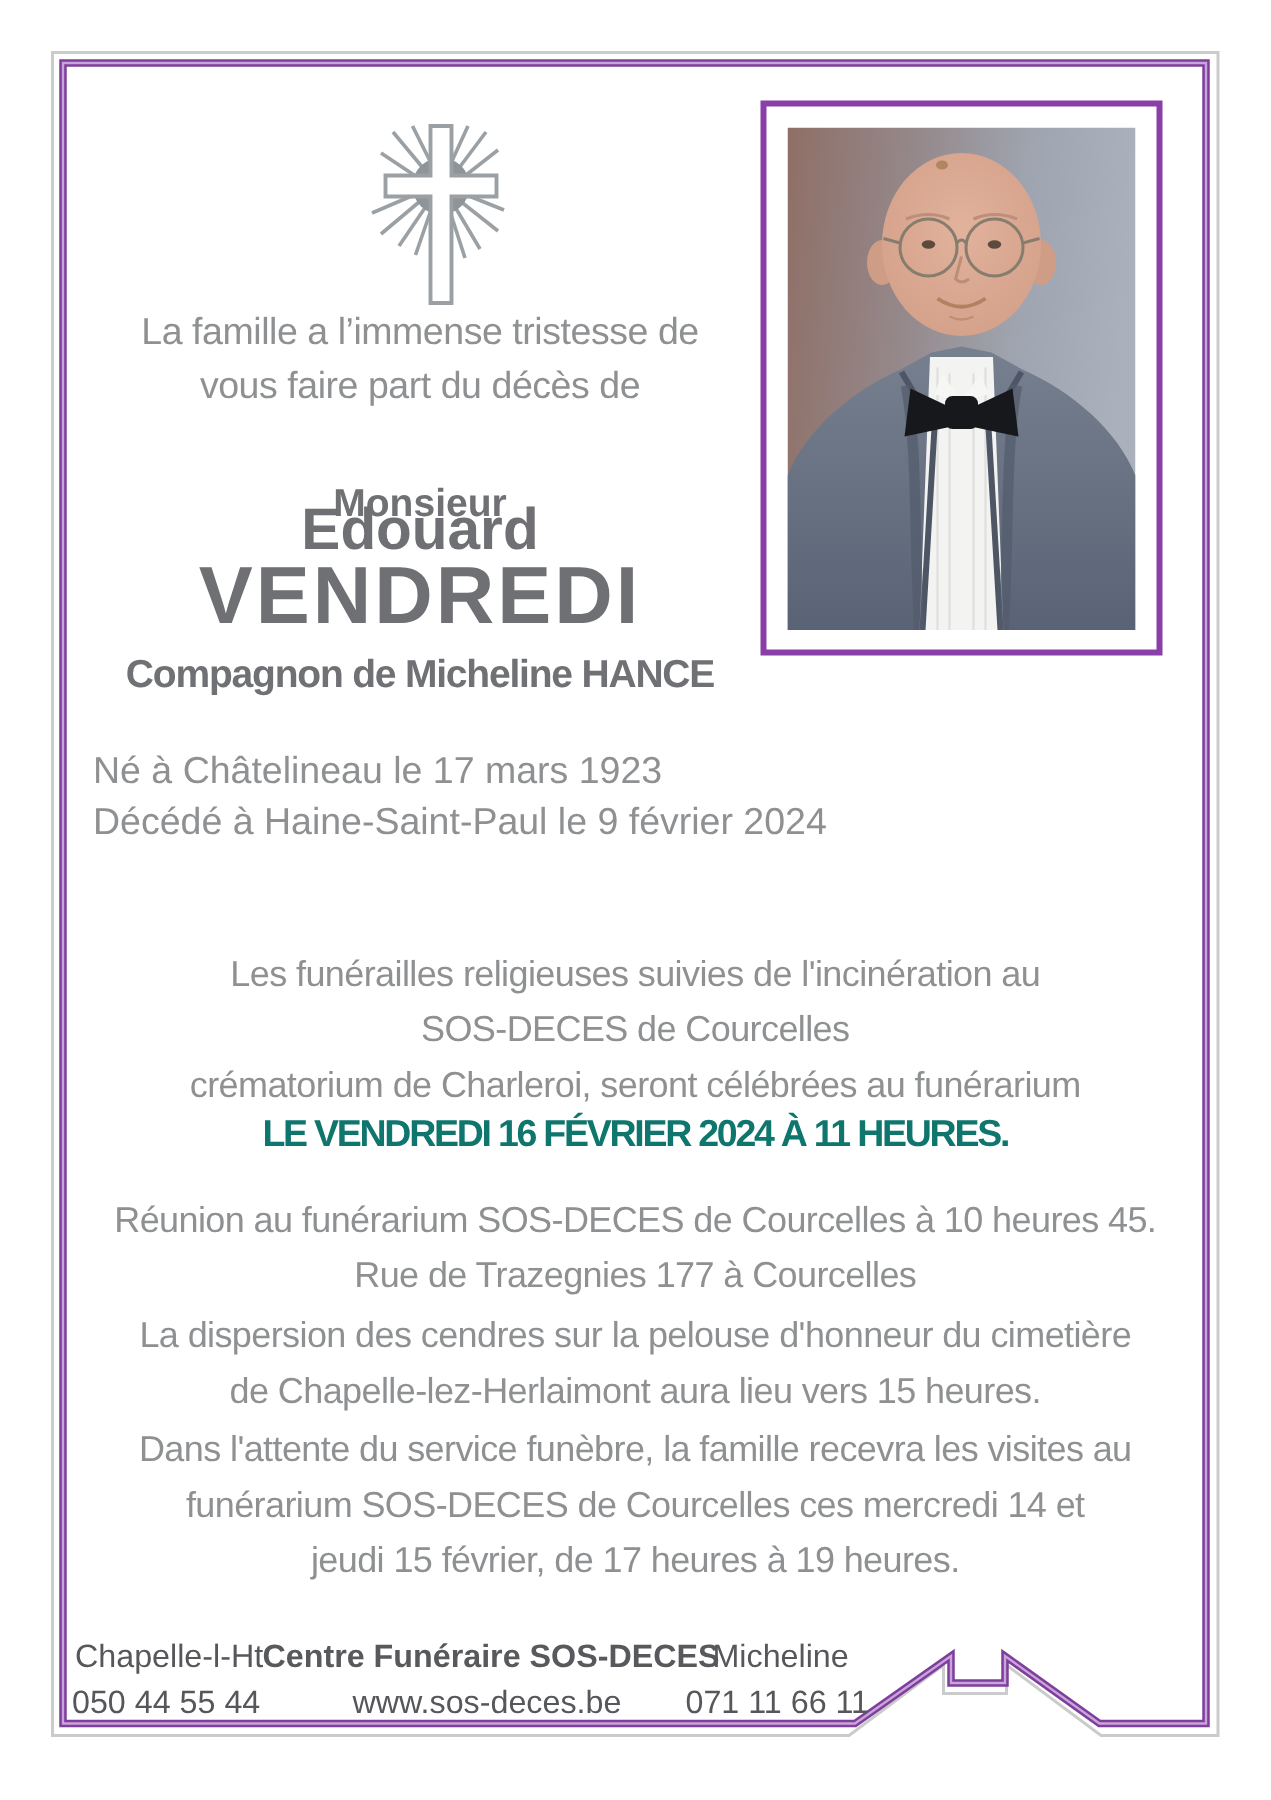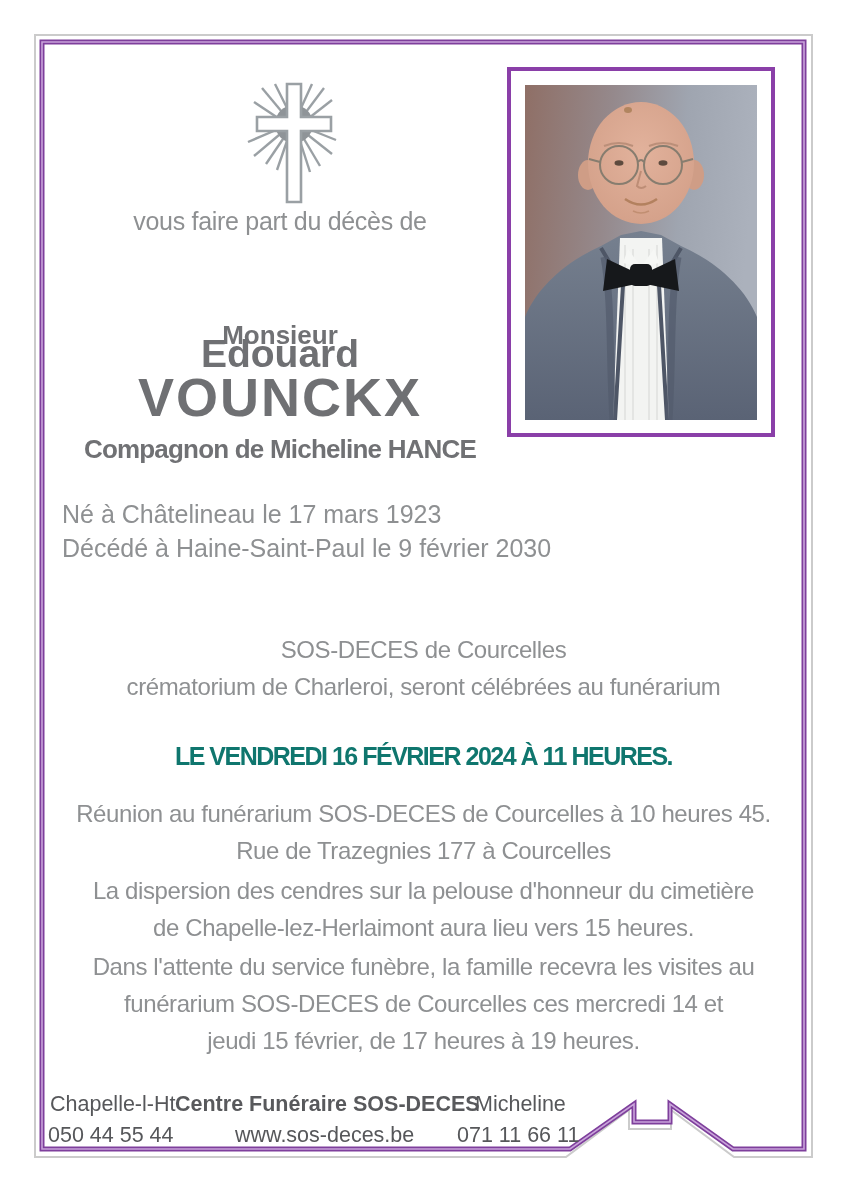--- a/index.html
+++ b/index.html
@@ -134,34 +134,36 @@
       <g fill="#16181b">
         <path d="M116,190 L82,174 L78,206 L116,198 Z"></path>
         <path d="M116,190 L150,174 L154,206 L116,198 Z"></path>
         <rect x="105" y="179" width="22" height="22" rx="5"></rect>
       </g>
     </g>
   </svg>
 </div>
 
 <div class="abs center-col intro">
+  <div class="nowrap">La famille a l’immense tristesse de</div>
   <div class="nowrap">vous faire part du décès de</div>
 </div>
 
 <div class="abs center-col deceased-title nowrap">Monsieur</div>
 <div class="abs center-col deceased-first nowrap">Edouard</div>
-<div class="abs center-col deceased-last nowrap">VOUNCKX</div>
+<div class="abs center-col deceased-last nowrap">VENDREDI</div>
 <div class="abs center-col deceased-rel nowrap">Compagnon de Micheline HANCE</div>
 
 <div class="abs vitals">
   <div class="nowrap">Né à Châtelineau le 17 mars 1923</div>
-  <div class="nowrap">Décédé à Haine-Saint-Paul le 9 février 2030</div>
+  <div class="nowrap">Décédé à Haine-Saint-Paul le 9 février 2024</div>
 </div>
 
 <div class="abs center-page para ceremony">
+  <div>Les funérailles religieuses suivies de l'incinération au</div>
   <div>SOS-DECES de Courcelles</div>
   <div>crématorium de Charleroi, seront célébrées au funérarium</div>
 </div>
 
 <div class="abs center-page big-date">LE VENDREDI 16 FÉVRIER 2024 À 11 HEURES.</div>
 
 <div class="abs center-page para meeting">
   <div>Réunion au funérarium SOS-DECES de Courcelles à 10 heures 45.</div>
   <div>Rue de Trazegnies 177 à Courcelles</div>
 </div>

